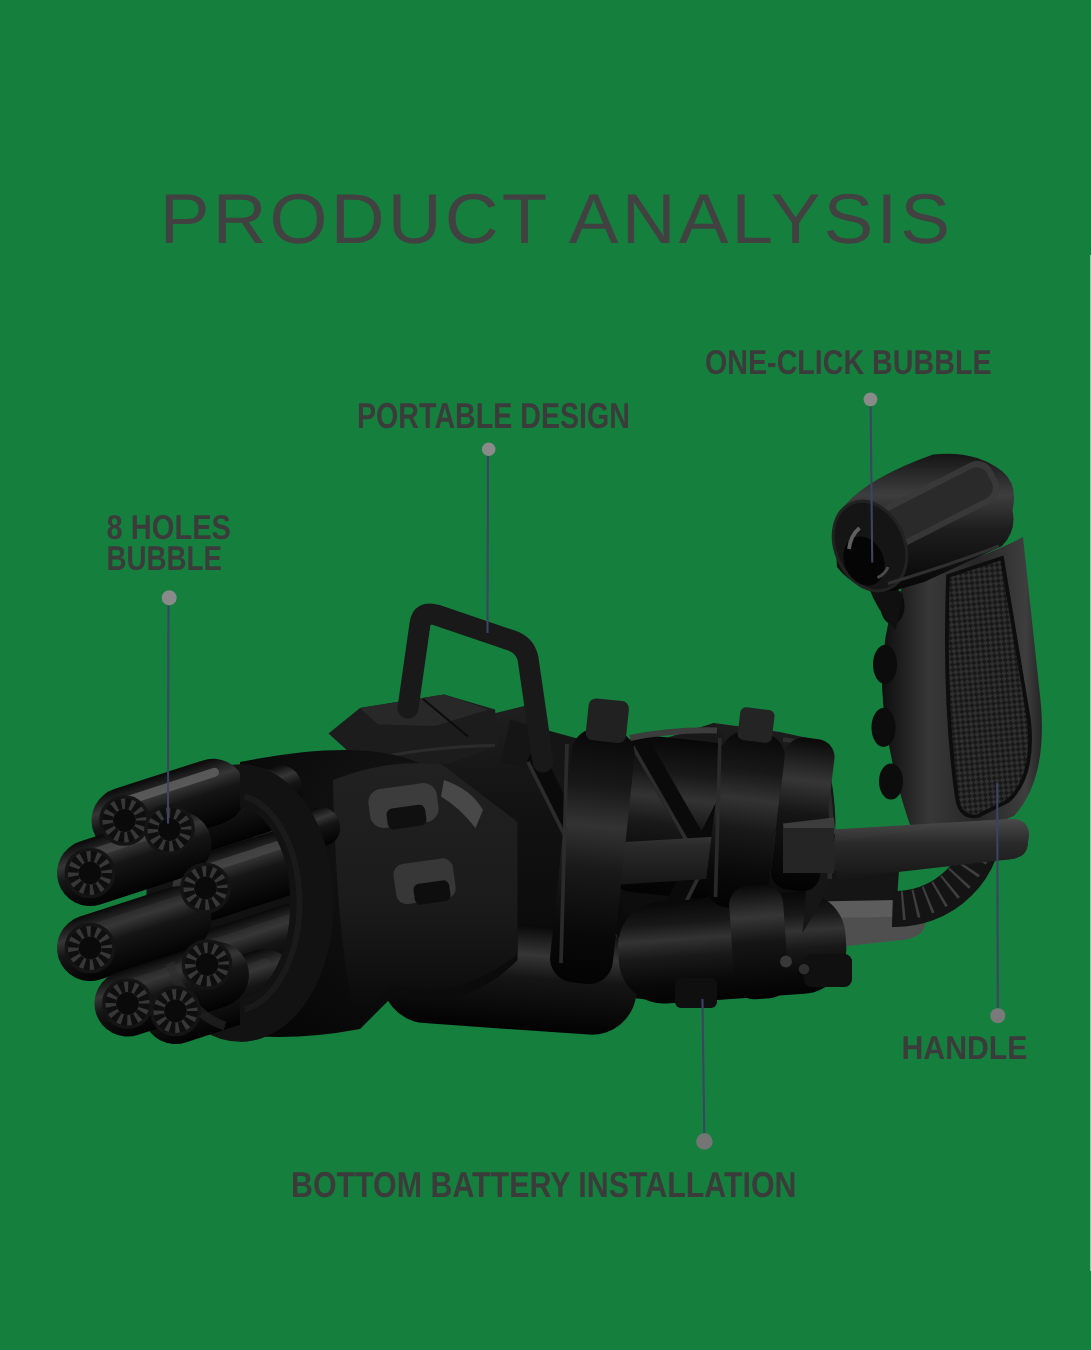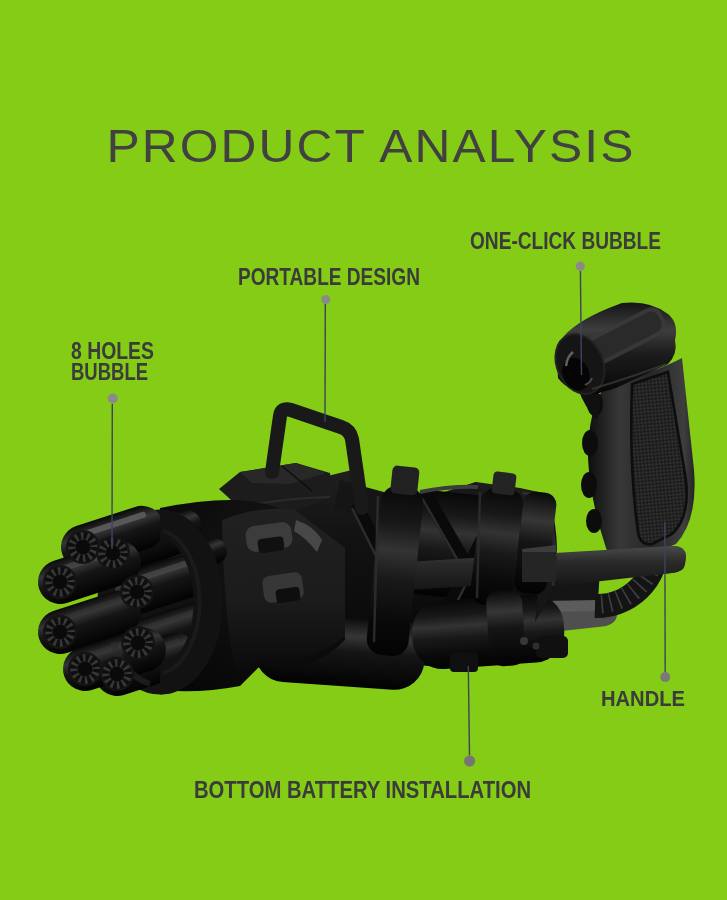--- a/index.html
+++ b/index.html
@@ -1,16 +1,16 @@
 <!DOCTYPE html>
 <html><head>
 <meta charset="utf-8">
 <style>
   html,body{margin:0;padding:0;background:#fff;}
-  #page{position:relative;width:727px;height:900px;overflow:hidden;background:#84cc16;}
+  #page{position:relative;width:727px;height:900px;overflow:hidden;background:#15803d;}
   svg{position:absolute;left:0;top:0;}
   text{font-family:"Liberation Sans",sans-serif;}
 </style>
 </head>
 <body>
 <div id="page">
 <svg width="727" height="900" viewBox="0 0 727 900">
 <defs>
   <linearGradient id="cyl" x1="0" y1="0" x2="0" y2="1">
     <stop offset="0" stop-color="#080808"></stop>

